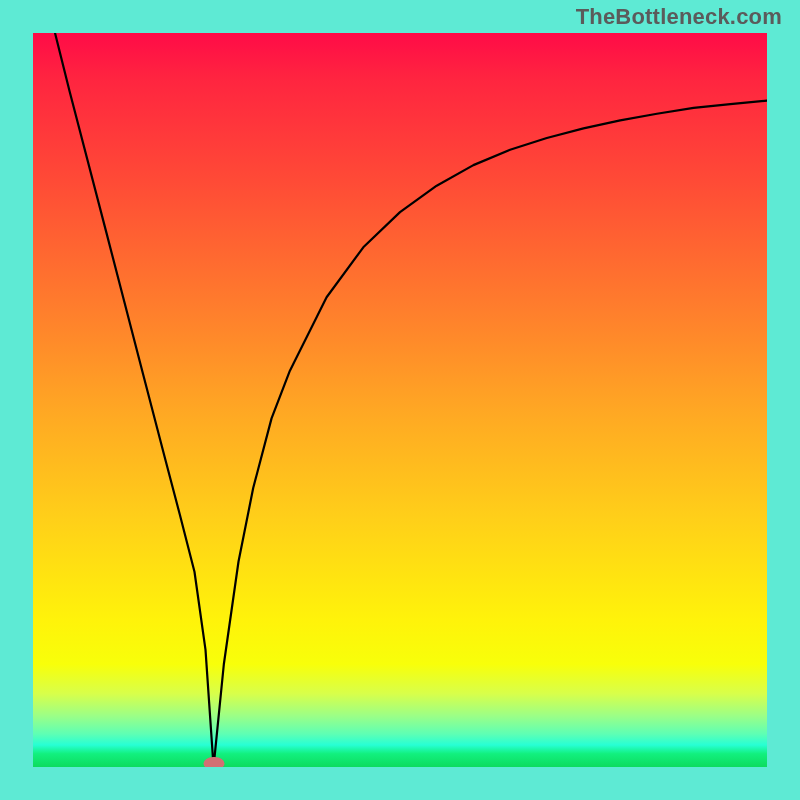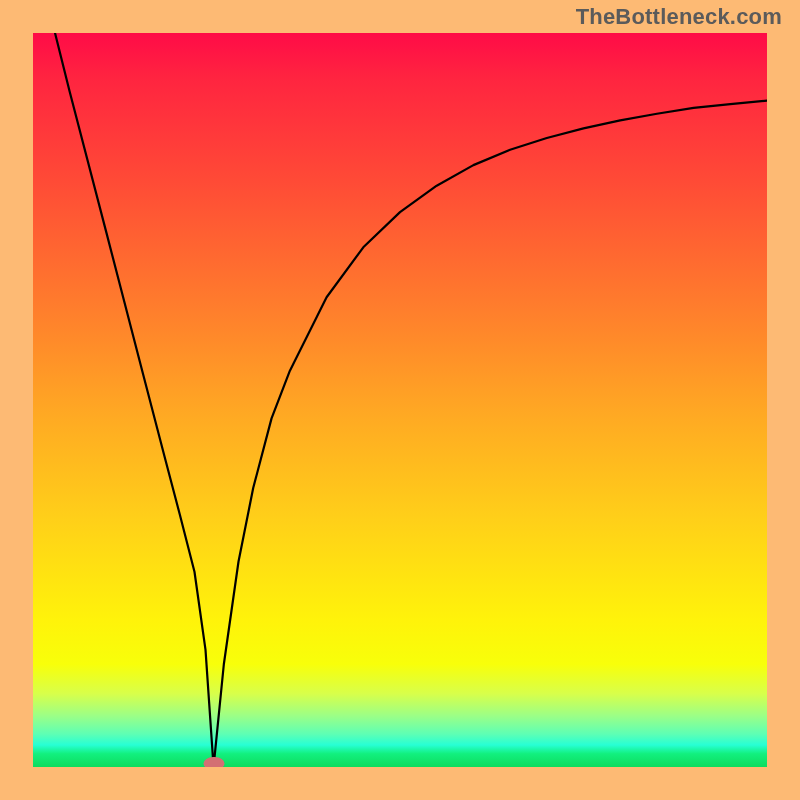--- a/index.html
+++ b/index.html
@@ -8,21 +8,21 @@
     width: 800px;
     height: 800px;
     background: #000;
     font-family: Arial, Helvetica, sans-serif;
     overflow: hidden;
   }
   .frame {
     position: relative;
     width: 800px;
     height: 800px;
-    background: #fdba74;
+    background: #5eead4;
   }
   .watermark {
     position: absolute;
     top: 4px;
     right: 18px;
     color: #5b5b5b;
     font-size: 22px;
     font-weight: 600;
     letter-spacing: 0.2px;
   }

